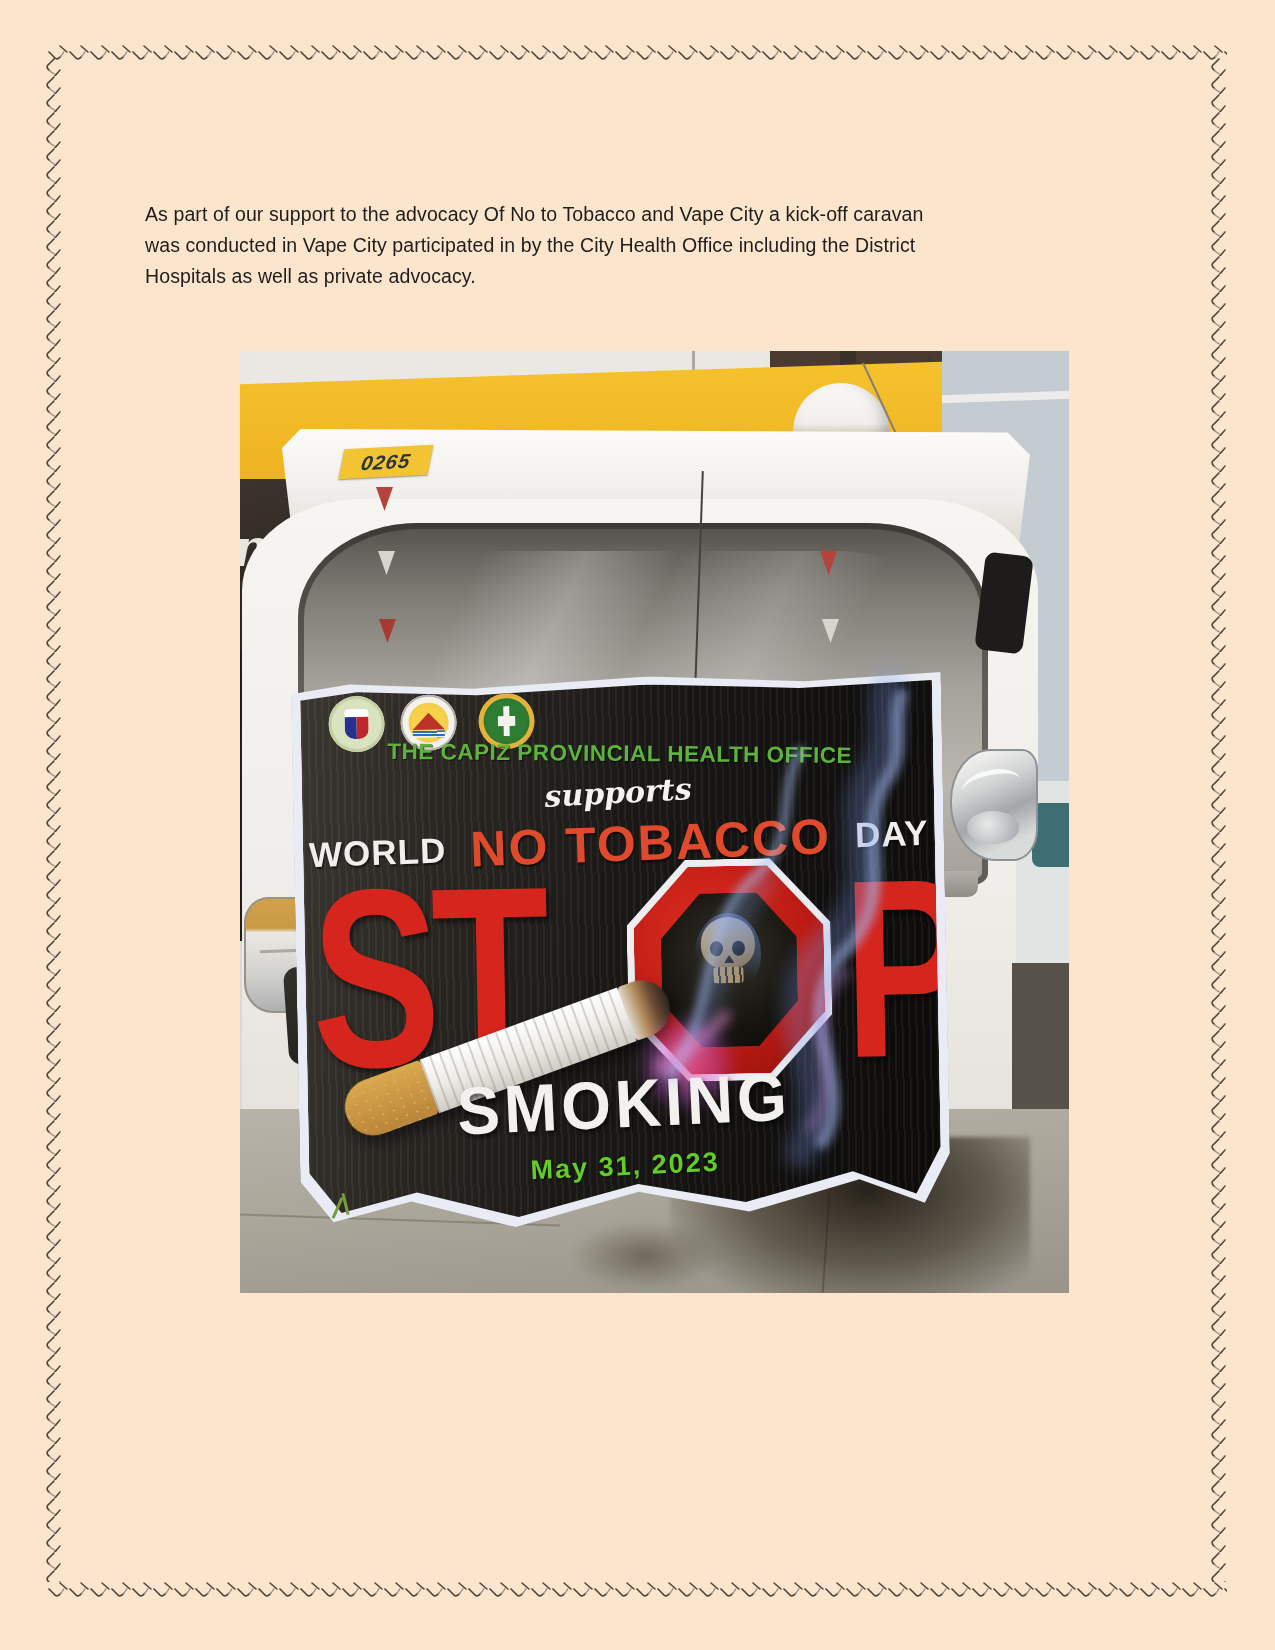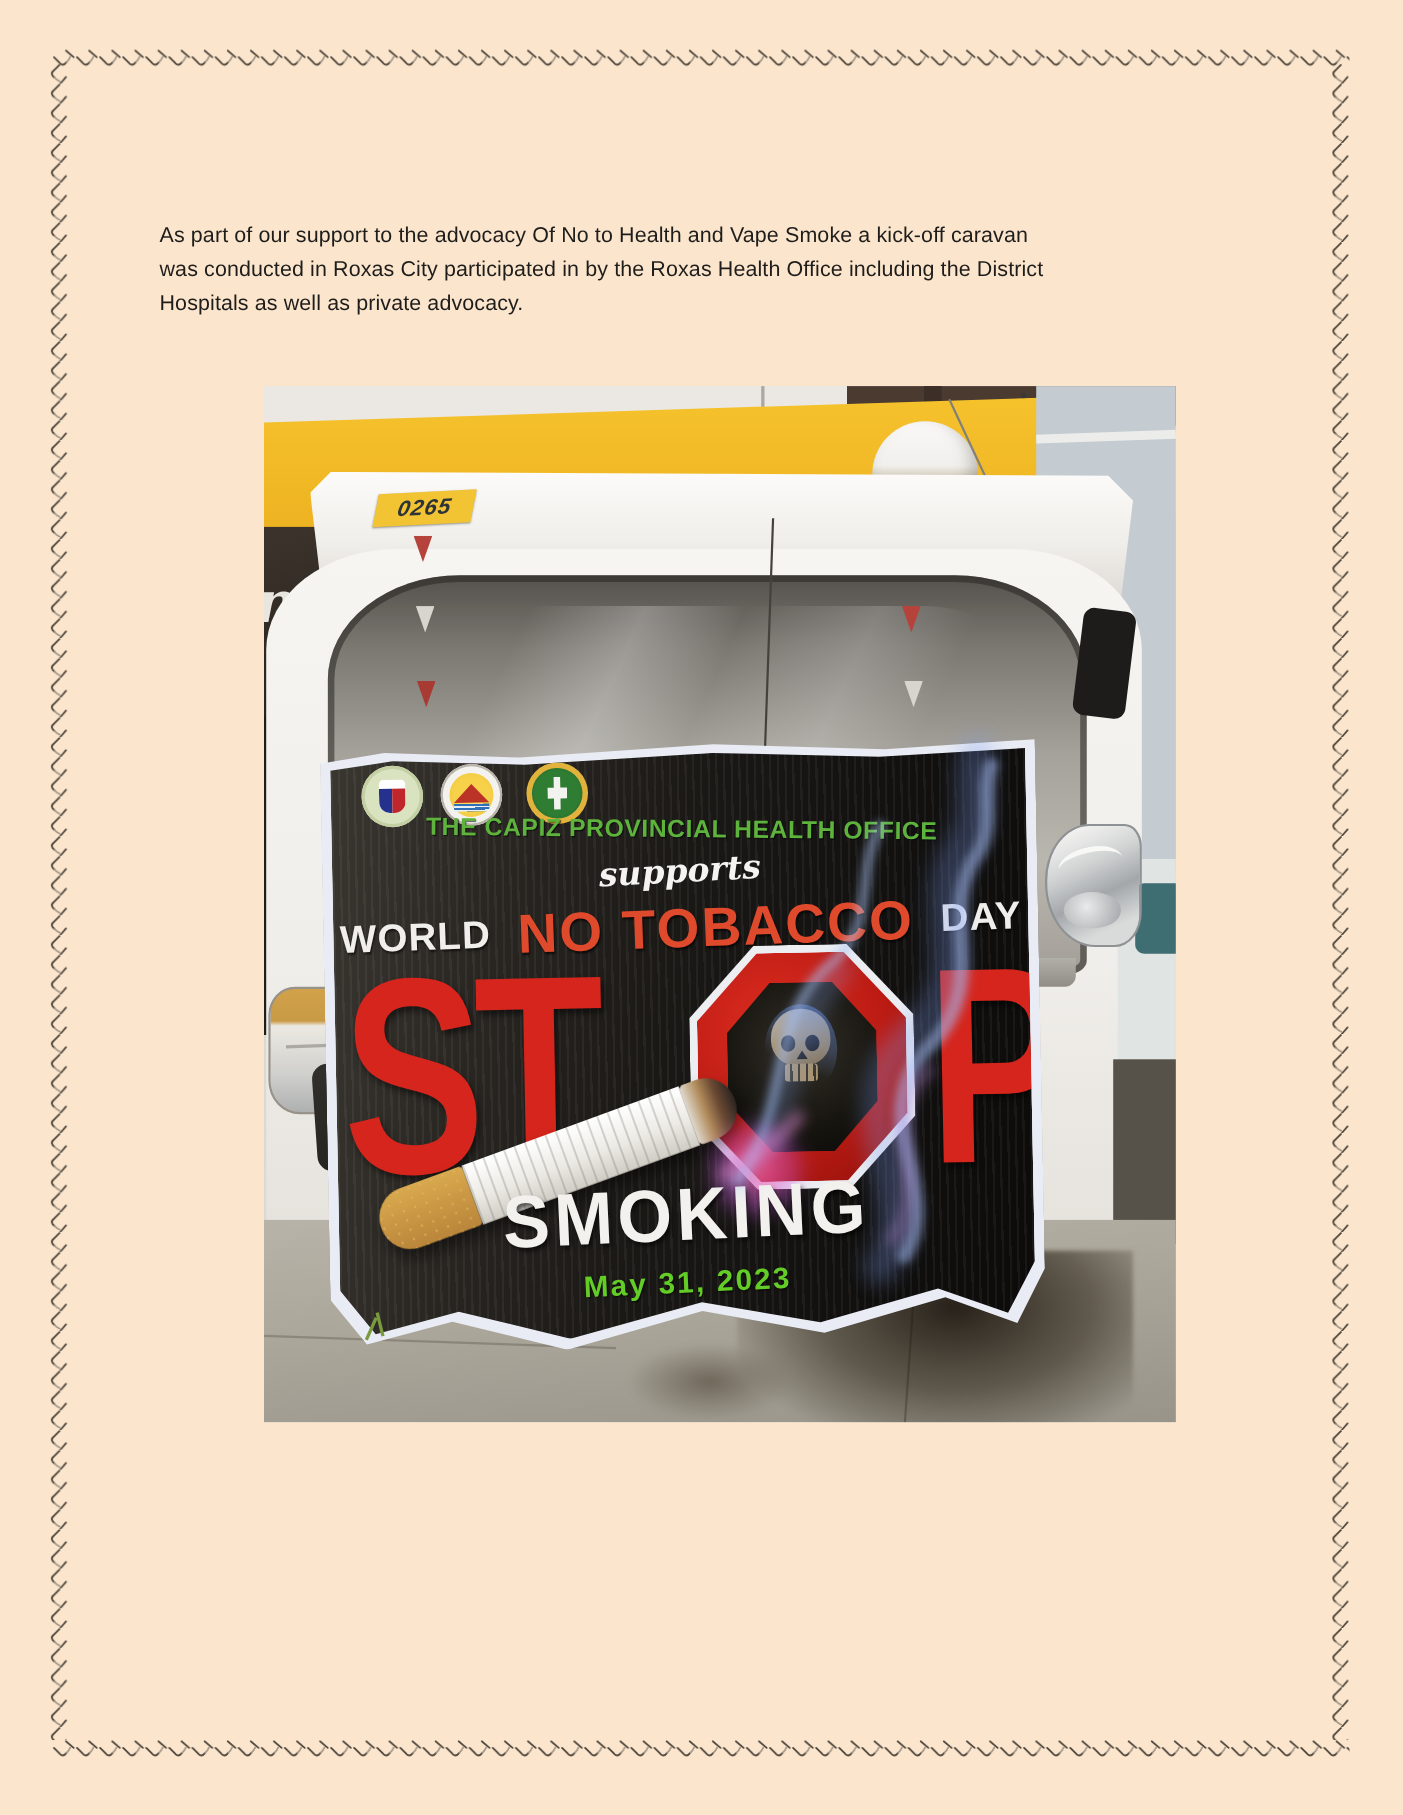--- a/index.html
+++ b/index.html
@@ -241,22 +241,22 @@
     <rect width="100%" height="100%" fill="url(#pat-h)"></rect>
   </svg>
 <svg class="b-strip b-left">
     <rect width="100%" height="100%" fill="url(#pat-v)"></rect>
   </svg>
 <svg class="b-strip b-right">
     <rect width="100%" height="100%" fill="url(#pat-v)"></rect>
   </svg>
 
 <div class="para">
-  <div>As part of our support to the advocacy Of No to Health and Vape Smoke a kick-off caravan</div>
-  <div>was conducted in Roxas City participated in by the Roxas Health Office including the District</div>
+  <div>As part of our support to the advocacy Of No to Tobacco and Vape City a kick-off caravan</div>
+  <div>was conducted in Vape City participated in by the City Health Office including the District</div>
   <div>Hospitals as well as private advocacy.</div>
 </div>
 
 <div class="photo">
 
   <div class="abs bld-top"></div>
   <div class="abs beam"></div>
   <div class="abs post"></div>
   <div class="abs rail"></div>
   <div class="abs pipe"></div>

